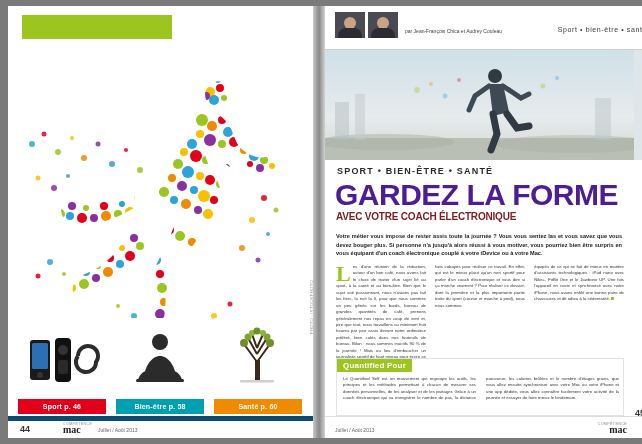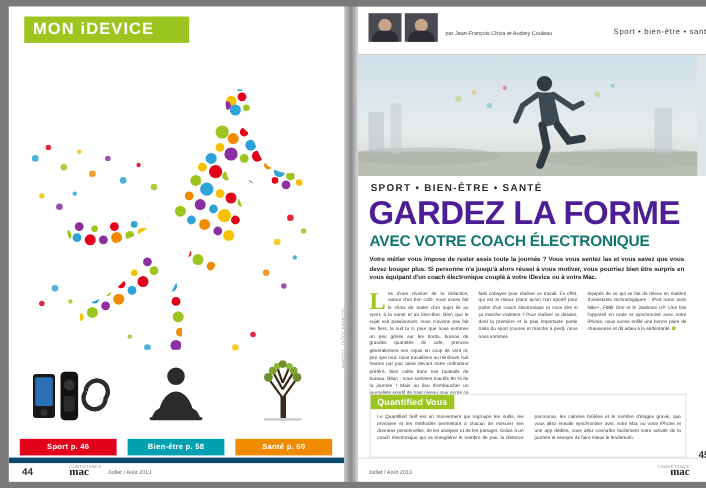--- a/index.html
+++ b/index.html
@@ -142,21 +142,21 @@
     position:absolute; left:12px; top:160px;
     font-size:9px; font-weight:bold; color:#2b2b2b; letter-spacing:1.2px;
   }
   .headline {
     position:absolute; left:10px; top:172px;
     font-size:30px; font-weight:bold; color:#4c1d95;
     letter-spacing:-0.5px; font-family:"Liberation Sans", sans-serif;
   }
   .subhead {
     position:absolute; left:11px; top:205px;
-    font-size:14px; font-weight:bold; color:#0f766e; letter-spacing:-0.2px;
+    font-size:10px; font-weight:bold; color:#7f1d1d; letter-spacing:-0.2px;
   }
   .chapo {
     position:absolute; left:11px; top:226px; width:286px;
     font-size:5.6px; line-height:1.55; font-weight:bold; color:#222;
     text-align:justify;
   }
 
   .cols {
     position:absolute; left:11px; top:258px; width:288px; height:100px;
   }
@@ -214,21 +214,20 @@
 <body>
 
 <div class="spread">
 
   <div class="gutter"></div>
 
   <div class="page page-left">
 
     <div class="masthead">
       <div class="masthead-bar"></div>
-      <div class="masthead-title">MON iDEVICE</div>
     </div>
 
     <div class="runner-wrap">
       <svg class="runner-svg" width="295" height="288" viewBox="0 0 295 288">
         <defs>
           <clipPath id="runnerClip">
             <path d="M196 36 c8-6 18-2 20 7 c2 9-5 17-14 16 c-8-1-13-9-10-17 z
                      M176 66 c12-6 26-4 35 6 c9 10 8 18 14 26 c6 8 18 13 27 11 c8-2 13 6 9 13
                      c-4 7-14 8-22 6 c-14-3-28-10-37-21 c-3-4-6-8-9-6 c-3 2-2 8 1 14
                      c5 10 12 19 13 31 c1 10-3 19-9 27 c-8 11-18 21-24 33 c-5 10-8 21-13 31
@@ -497,21 +496,21 @@
       <div class="col col2">
         <span>faits cobayes pour réaliser ce travail. En effet, qui est le mieux placé qu'un non sportif pour parler d'un coach électronique et vous dire si ça marche vraiment ? Pour réaliser ce dossier, dont la première et la plus importante partie traite du sport (course et marche à pied), nous nous sommes</span>
       </div>
       <div class="col col3">
         <span>équipés de ce qui se fait de mieux en matière d'assistants technologiques : iPod nano avec Nike+, FitBit One et le Jawbone UP. Une fois l'appareil en route et synchronisé avec notre iPhone, nous avons enfilé une bonne paire de chaussures et dit adieu à la sédentarité.</span>
         <span class="sq"></span>
       </div>
     </div>
 
     <div class="boxed">
-      <div class="boxed-title">Quantified Vous</div>
+      <div class="boxed-title">Quantified Pour</div>
       <div class="boxed-body">Le Quantified Self est un mouvement qui regroupe les outils, les principes et les méthodes permettant à chacun de mesurer ses données personnelles, de les analyser et de les partager. Grâce à un coach électronique qui va enregistrer le nombre de pas, la distance parcourue, les calories brûlées et le nombre d'étages gravis, que vous allez ensuite synchroniser avec votre Mac ou votre iPhone et une app dédiée, vous allez connaître facilement votre activité de la journée et essayer de faire mieux le lendemain.</div>
     </div>
 
     <div class="footer-right">
       <div class="footer-date-r">Juillet / Août 2013</div>
       <div class="logo-competence-r">COMPÉTENCE</div>
       <div class="logo-mac-r">mac</div>
       <div class="folio-r">45</div>
     </div>
   </div>

